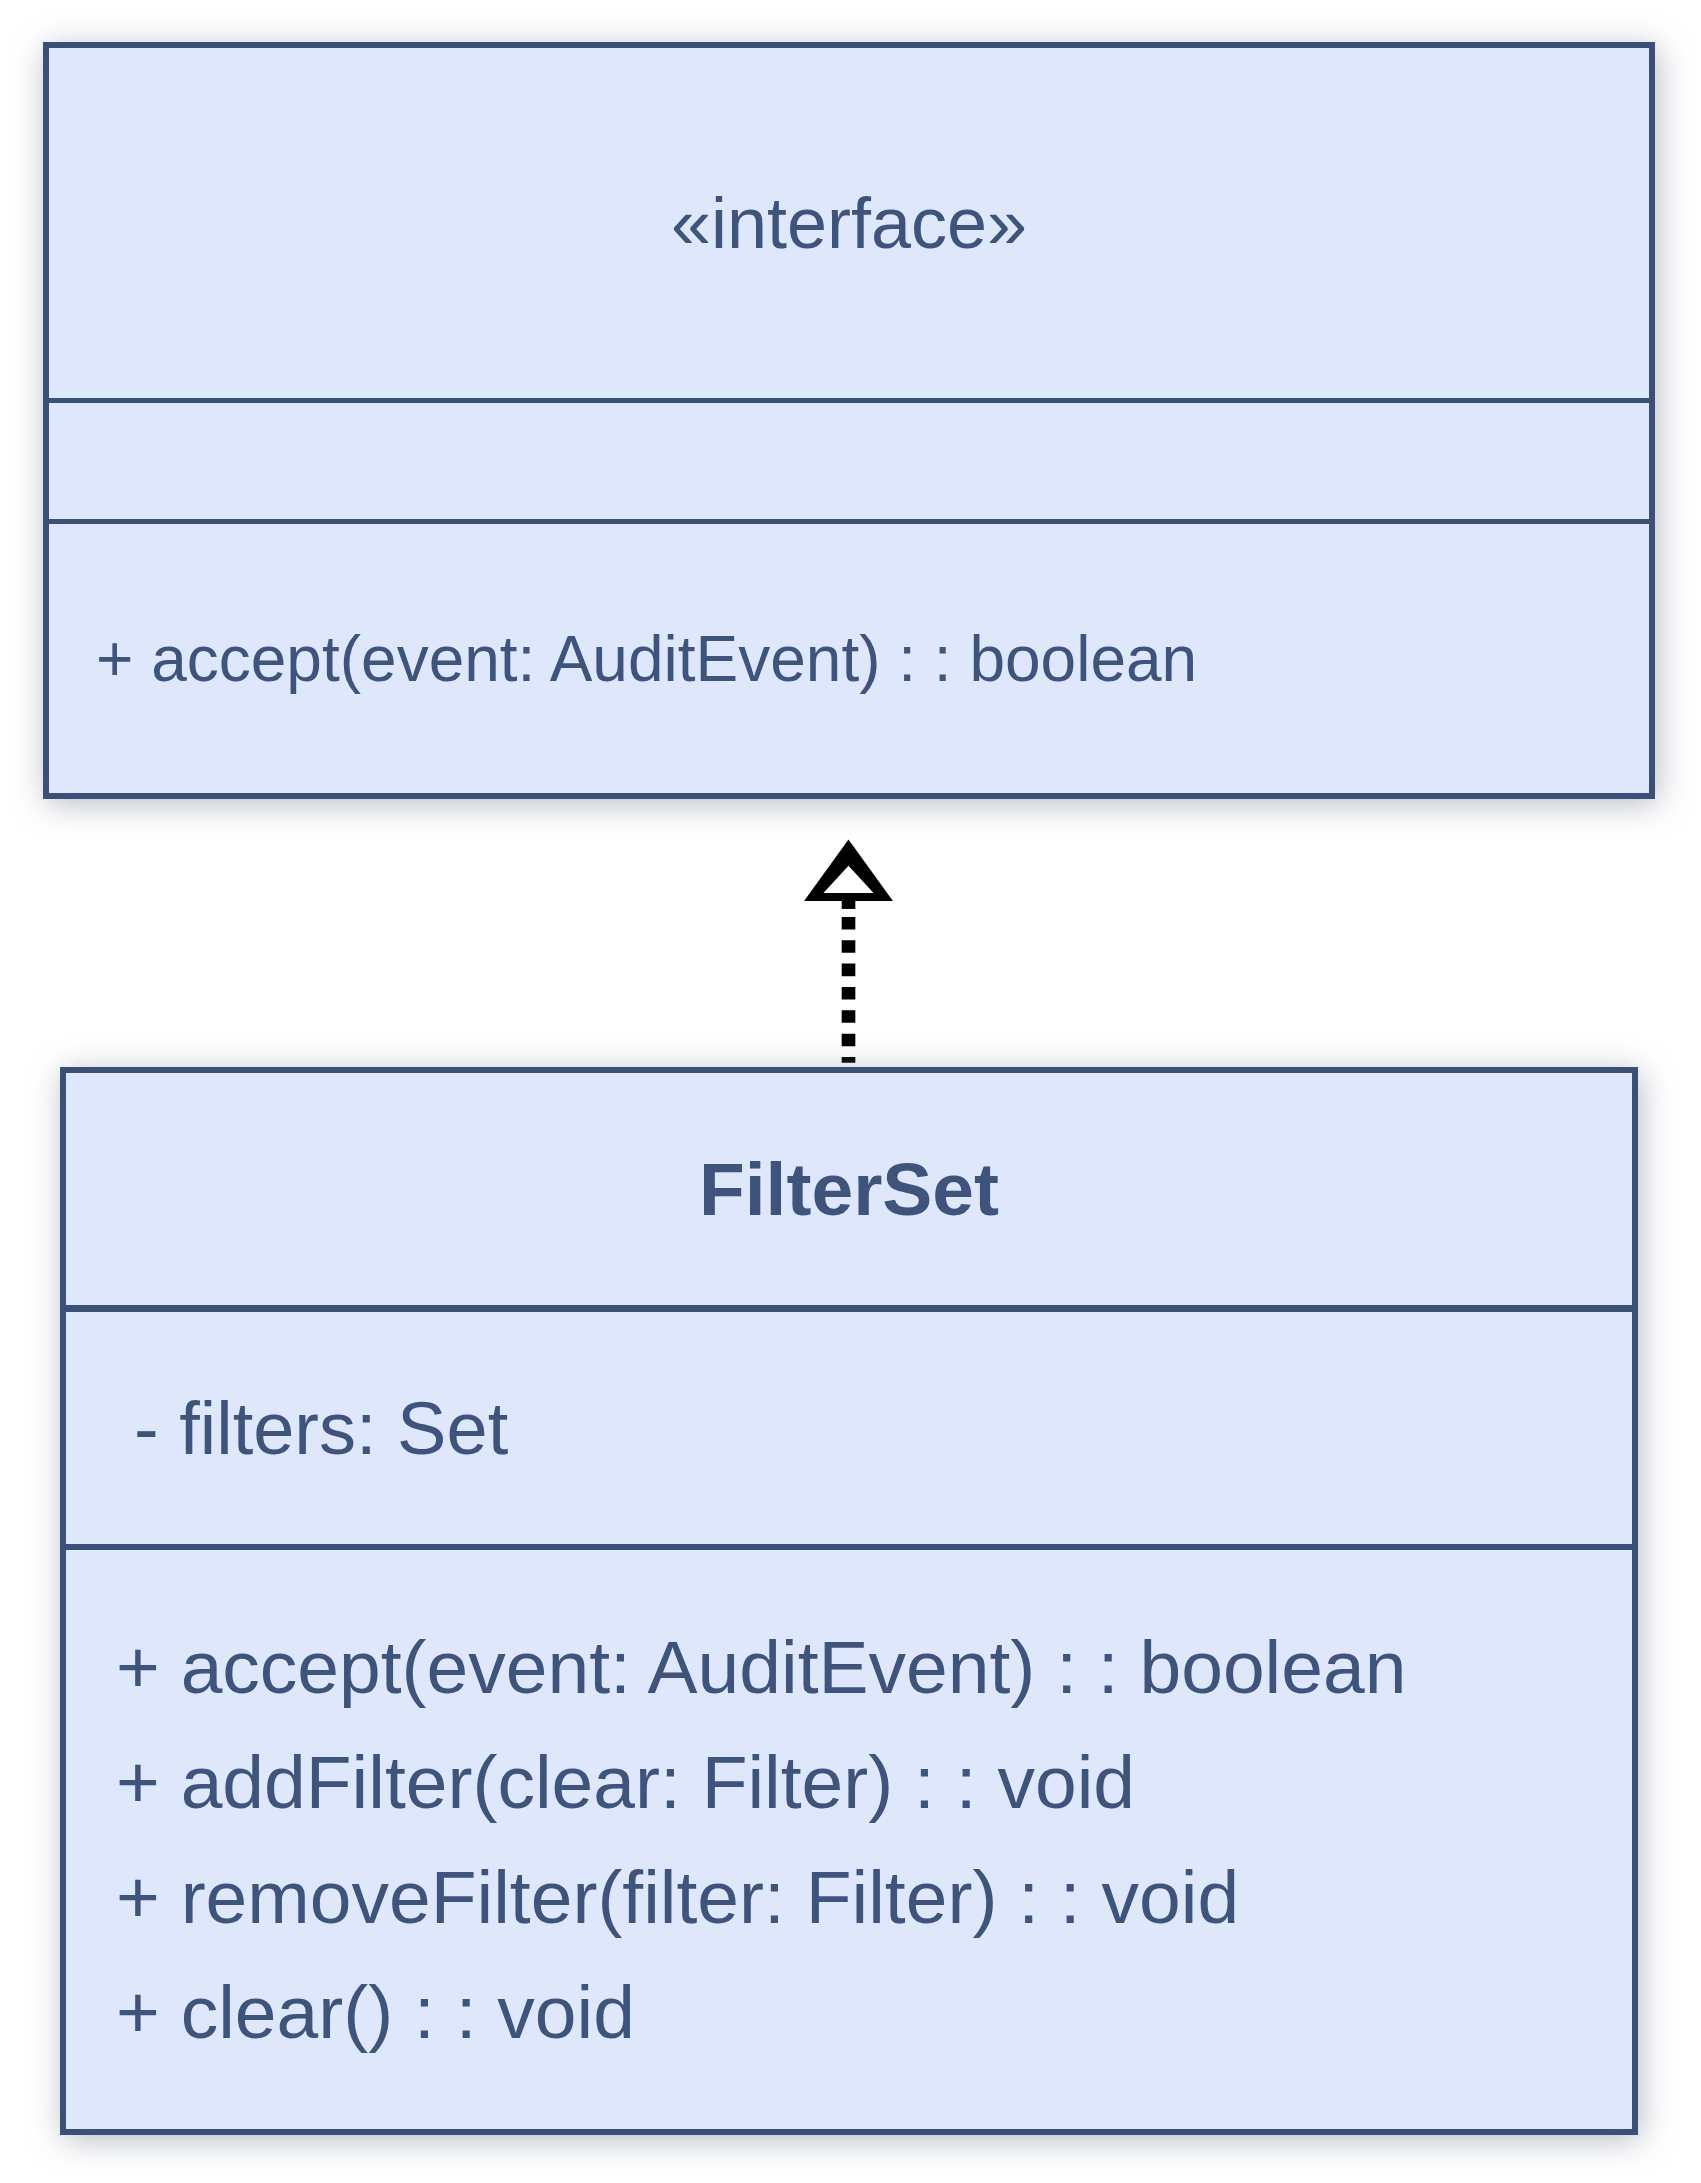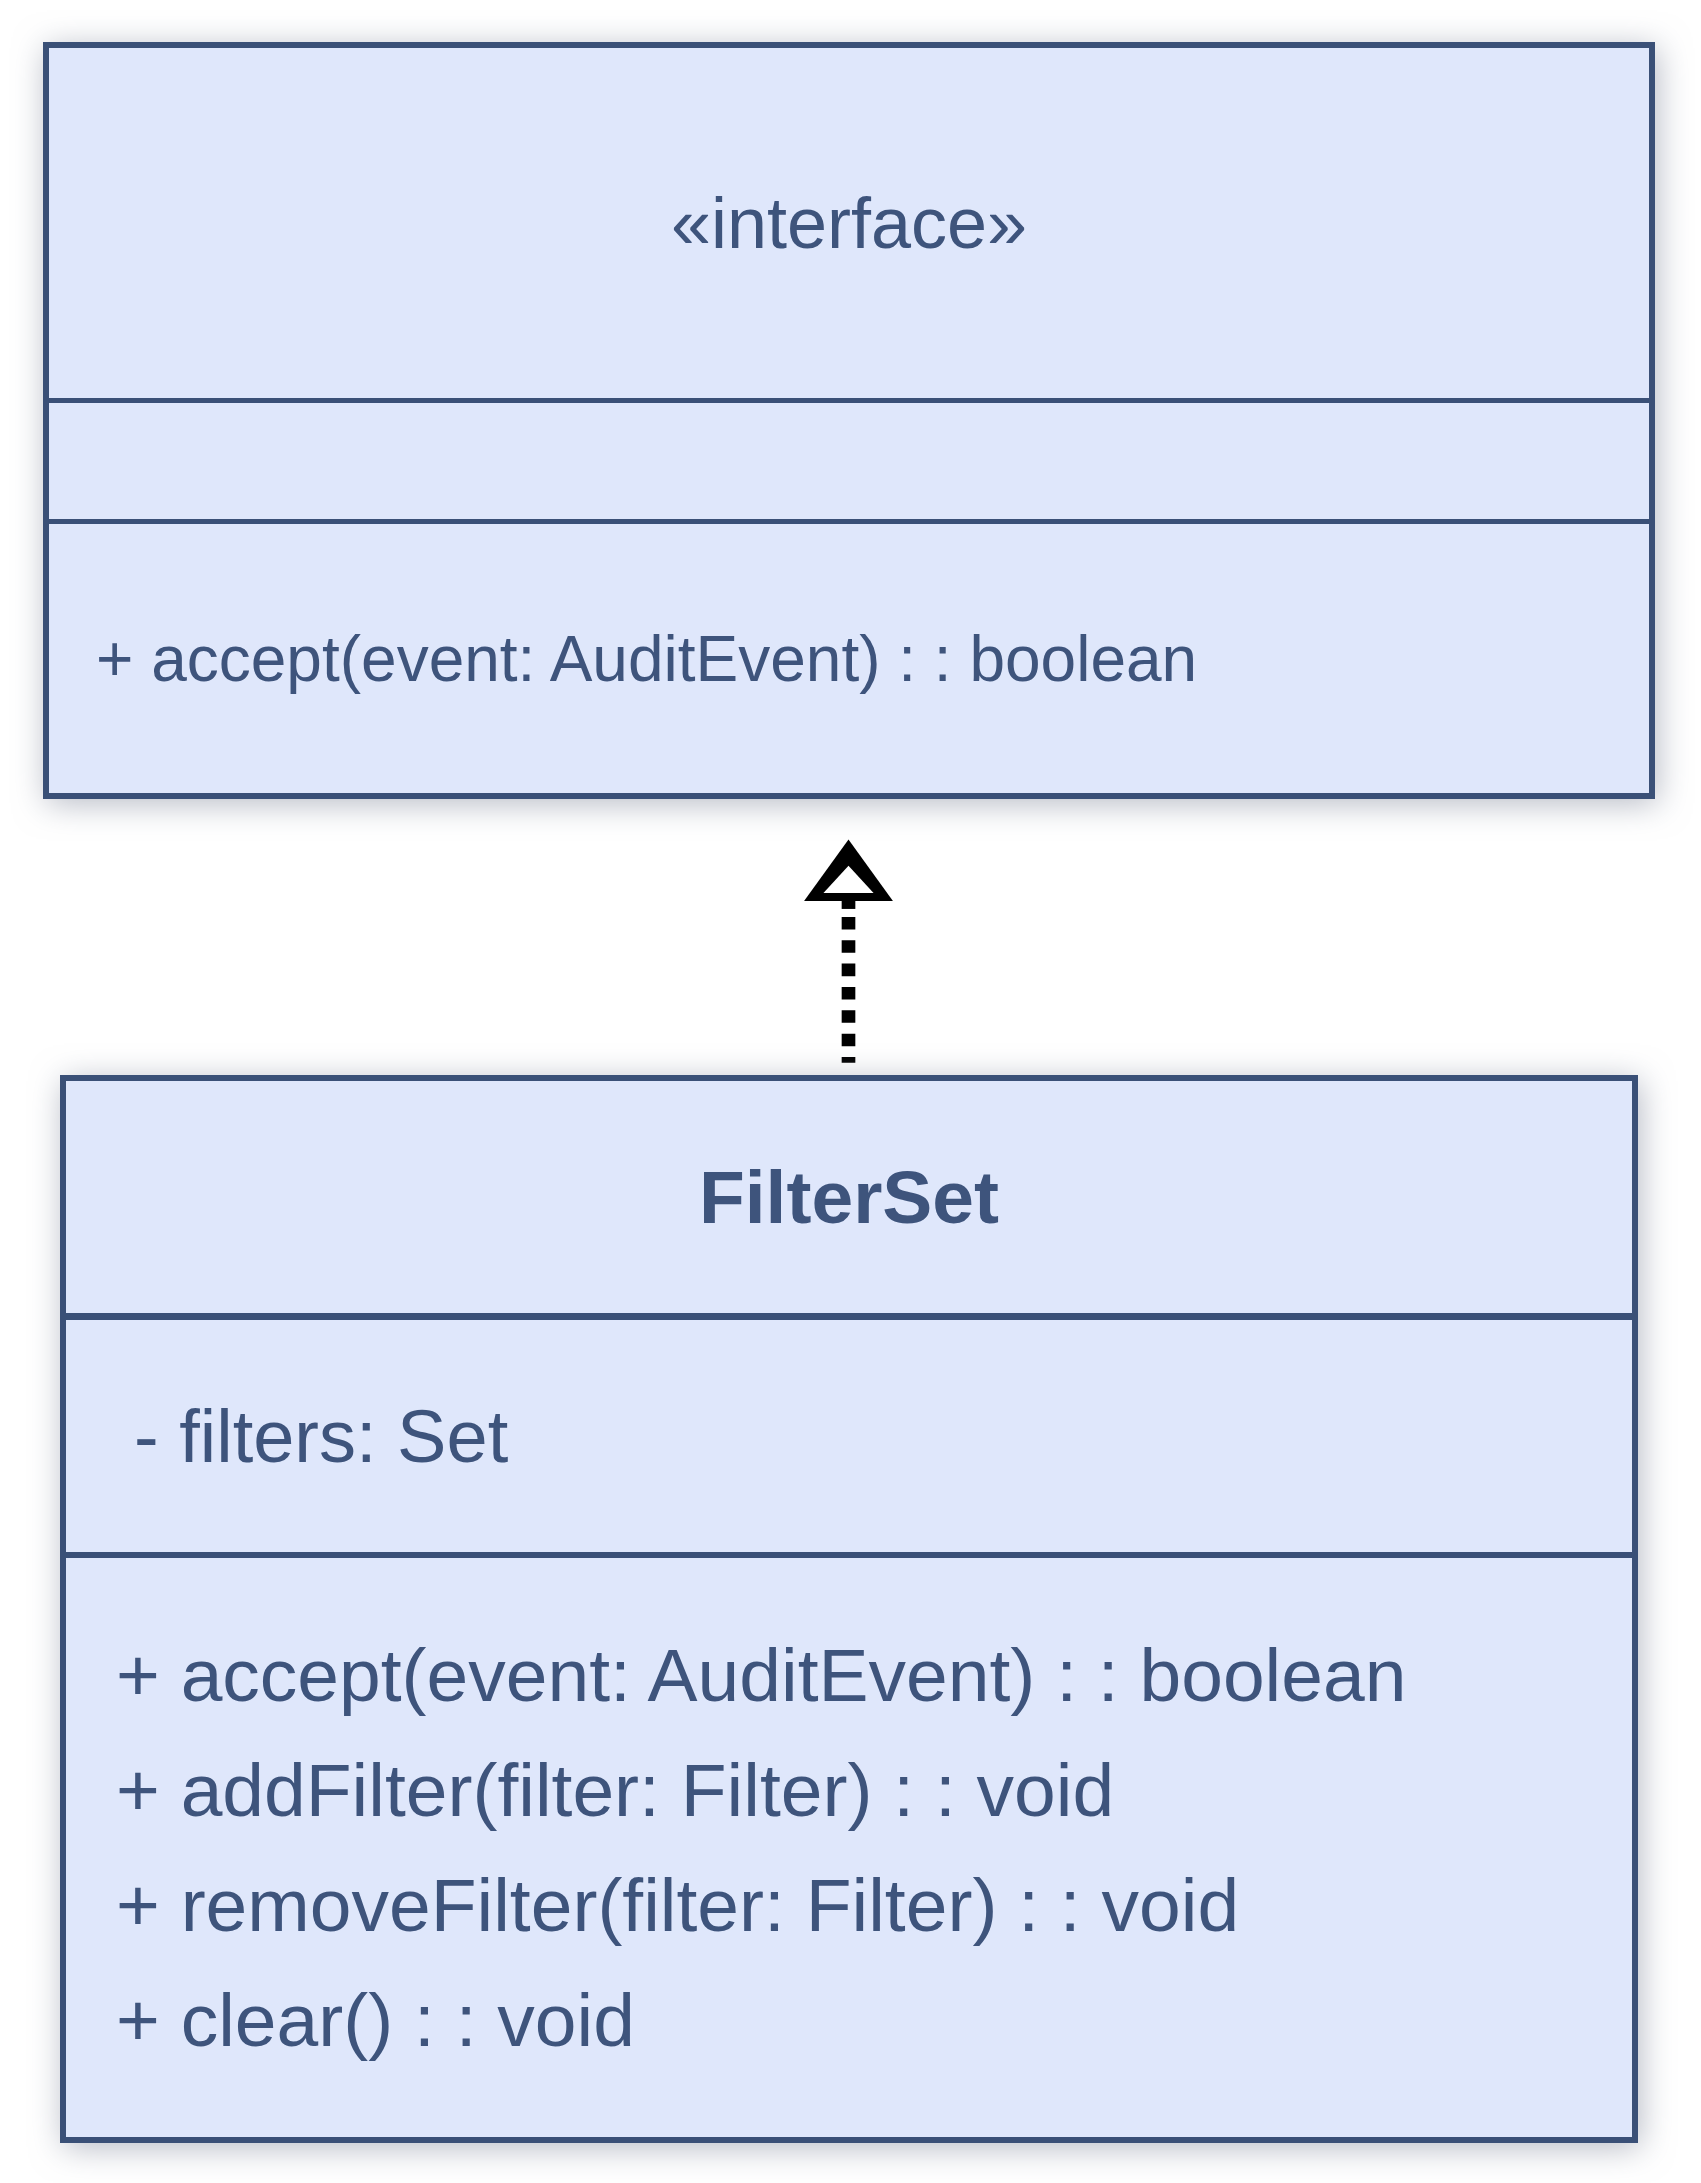--- a/index.html
+++ b/index.html
@@ -63,21 +63,20 @@
     padding-left:47px;
   }
   .interface-box .methods-compartment .uml-line{
     line-height:114px;
   }
   
   .class-box{
     left:60px; top:1067px;
     width:1578px; height:1068px;
     border-width:6.8px;
-    margin-top:8px;
   }
   .class-box .title-compartment{
     height:232px;
     text-align:center;
   }
   .class-box .class-name{
     font-size:75px;
     font-weight:bold;
     line-height:114px;
   }
@@ -130,20 +129,20 @@
 
   <section class="uml-box class-box">
     <div class="compartment title-compartment">
       <div class="class-name">FilterSet</div>
     </div>
     <div class="compartment attrs-compartment">
         <div class="uml-line">- filters: Set</div>
       </div>
     <div class="compartment methods-compartment">
         <div class="uml-line">+ accept(event: AuditEvent) : : boolean</div>
-        <div class="uml-line">+ addFilter(filter: Filter) : : void</div>
+        <div class="uml-line">+ addFilter(clear: Filter) : : void</div>
         <div class="uml-line">+ removeFilter(filter: Filter) : : void</div>
         <div class="uml-line">+ clear() : : void</div>
       </div>
   </section>
 
 </div>
 
 
 </body></html>

